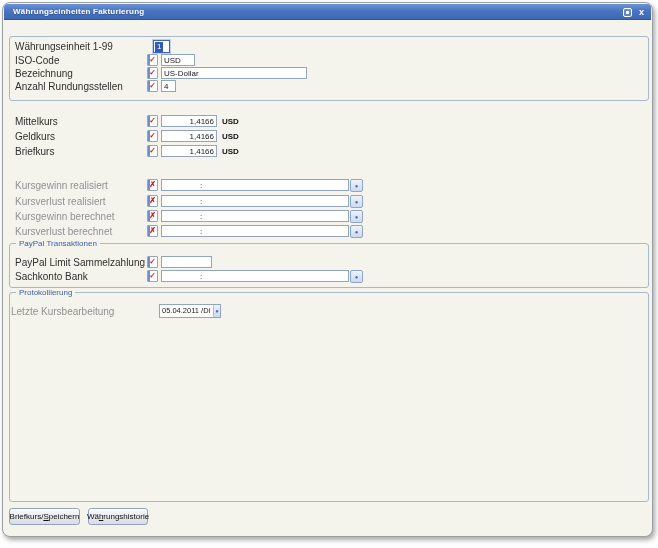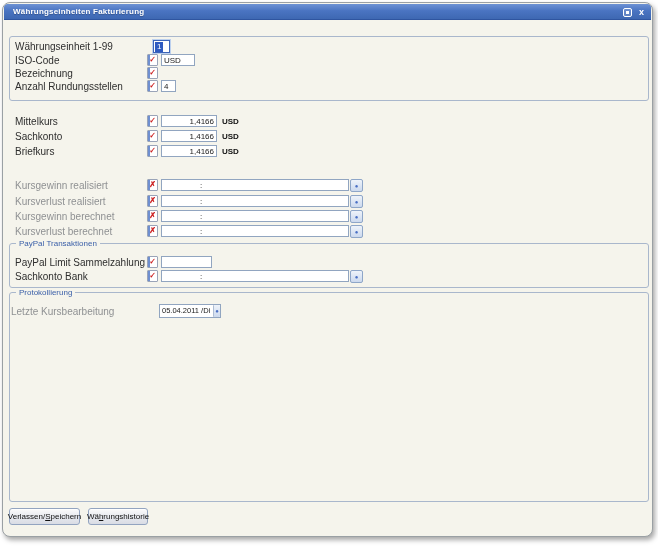--- a/index.html
+++ b/index.html
@@ -135,32 +135,33 @@
   <div class="fld-focus" style="left:150px;top:37px;">
     <span class="sel">1</span>
   </div>
 
   <span class="lbl" style="left:12px;top:53px;">ISO-Code</span>
   <span class="ck" style="left:144px;top:51px;">✓</span>
   <input class="fld" style="left: 158px; top: 51px; width: 34px;" value="USD">
 
   <span class="lbl" style="left:12px;top:66px;">Bezeichnung</span>
   <span class="ck" style="left:144px;top:64px;">✓</span>
+  <input class="fld" style="left: 158px; top: 64px; width: 146px;" value="US-Dollar">
 
   <span class="lbl" style="left:12px;top:79px;">Anzahl Rundungsstellen</span>
   <span class="ck" style="left:144px;top:77px;">✓</span>
   <input class="fld" style="left: 158px; top: 77px; width: 15px;" value="4">
 
 
   <span class="lbl" style="left:12px;top:114px;">Mittelkurs</span>
   <span class="ck" style="left:144px;top:112px;">✓</span>
   <input class="fld num" style="left: 158px; top: 112px; width: 56px;" value="1,4166">
   <span class="suffix" style="left:219px;top:114px;">USD</span>
 
-  <span class="lbl" style="left:12px;top:129px;">Sachkonto</span>
+  <span class="lbl" style="left:12px;top:129px;">Geldkurs</span>
   <span class="ck" style="left:144px;top:127px;">✓</span>
   <input class="fld num" style="left: 158px; top: 127px; width: 56px;" value="1,4166">
   <span class="suffix" style="left:219px;top:129px;">USD</span>
 
   <span class="lbl" style="left:12px;top:144px;">Briefkurs</span>
   <span class="ck" style="left:144px;top:142px;">✓</span>
   <input class="fld num" style="left: 158px; top: 142px; width: 56px;" value="1,4166">
   <span class="suffix" style="left:219px;top:144px;">USD</span>
 
 
@@ -201,19 +202,19 @@
     <span class="legend">Protokollierung</span>
   </div>
 
   <span class="lbl dis" style="left:8px;top:304px;">Letzte Kursbearbeitung</span>
   <div class="date-wrap" style="left:156px;top:301px;width:62px;">
     <span class="dval">05.04.2011 /Di</span>
     <span class="lk2">●</span>
   </div>
 
   <button class="btn" style="left:6px;width:71px;">
-    <span><span>Verlassen/</span><span class="key">S</span><span>peichern</span></span>
+    <span><span>Briefkurs/</span><span class="key">S</span><span>peichern</span></span>
   </button>
   <button class="btn" style="left:85px;width:60px;">
     <span><span>Wä</span><span class="key">h</span><span>rungshistorie</span></span>
   </button>
 
 </div>
 
 </body></html>

